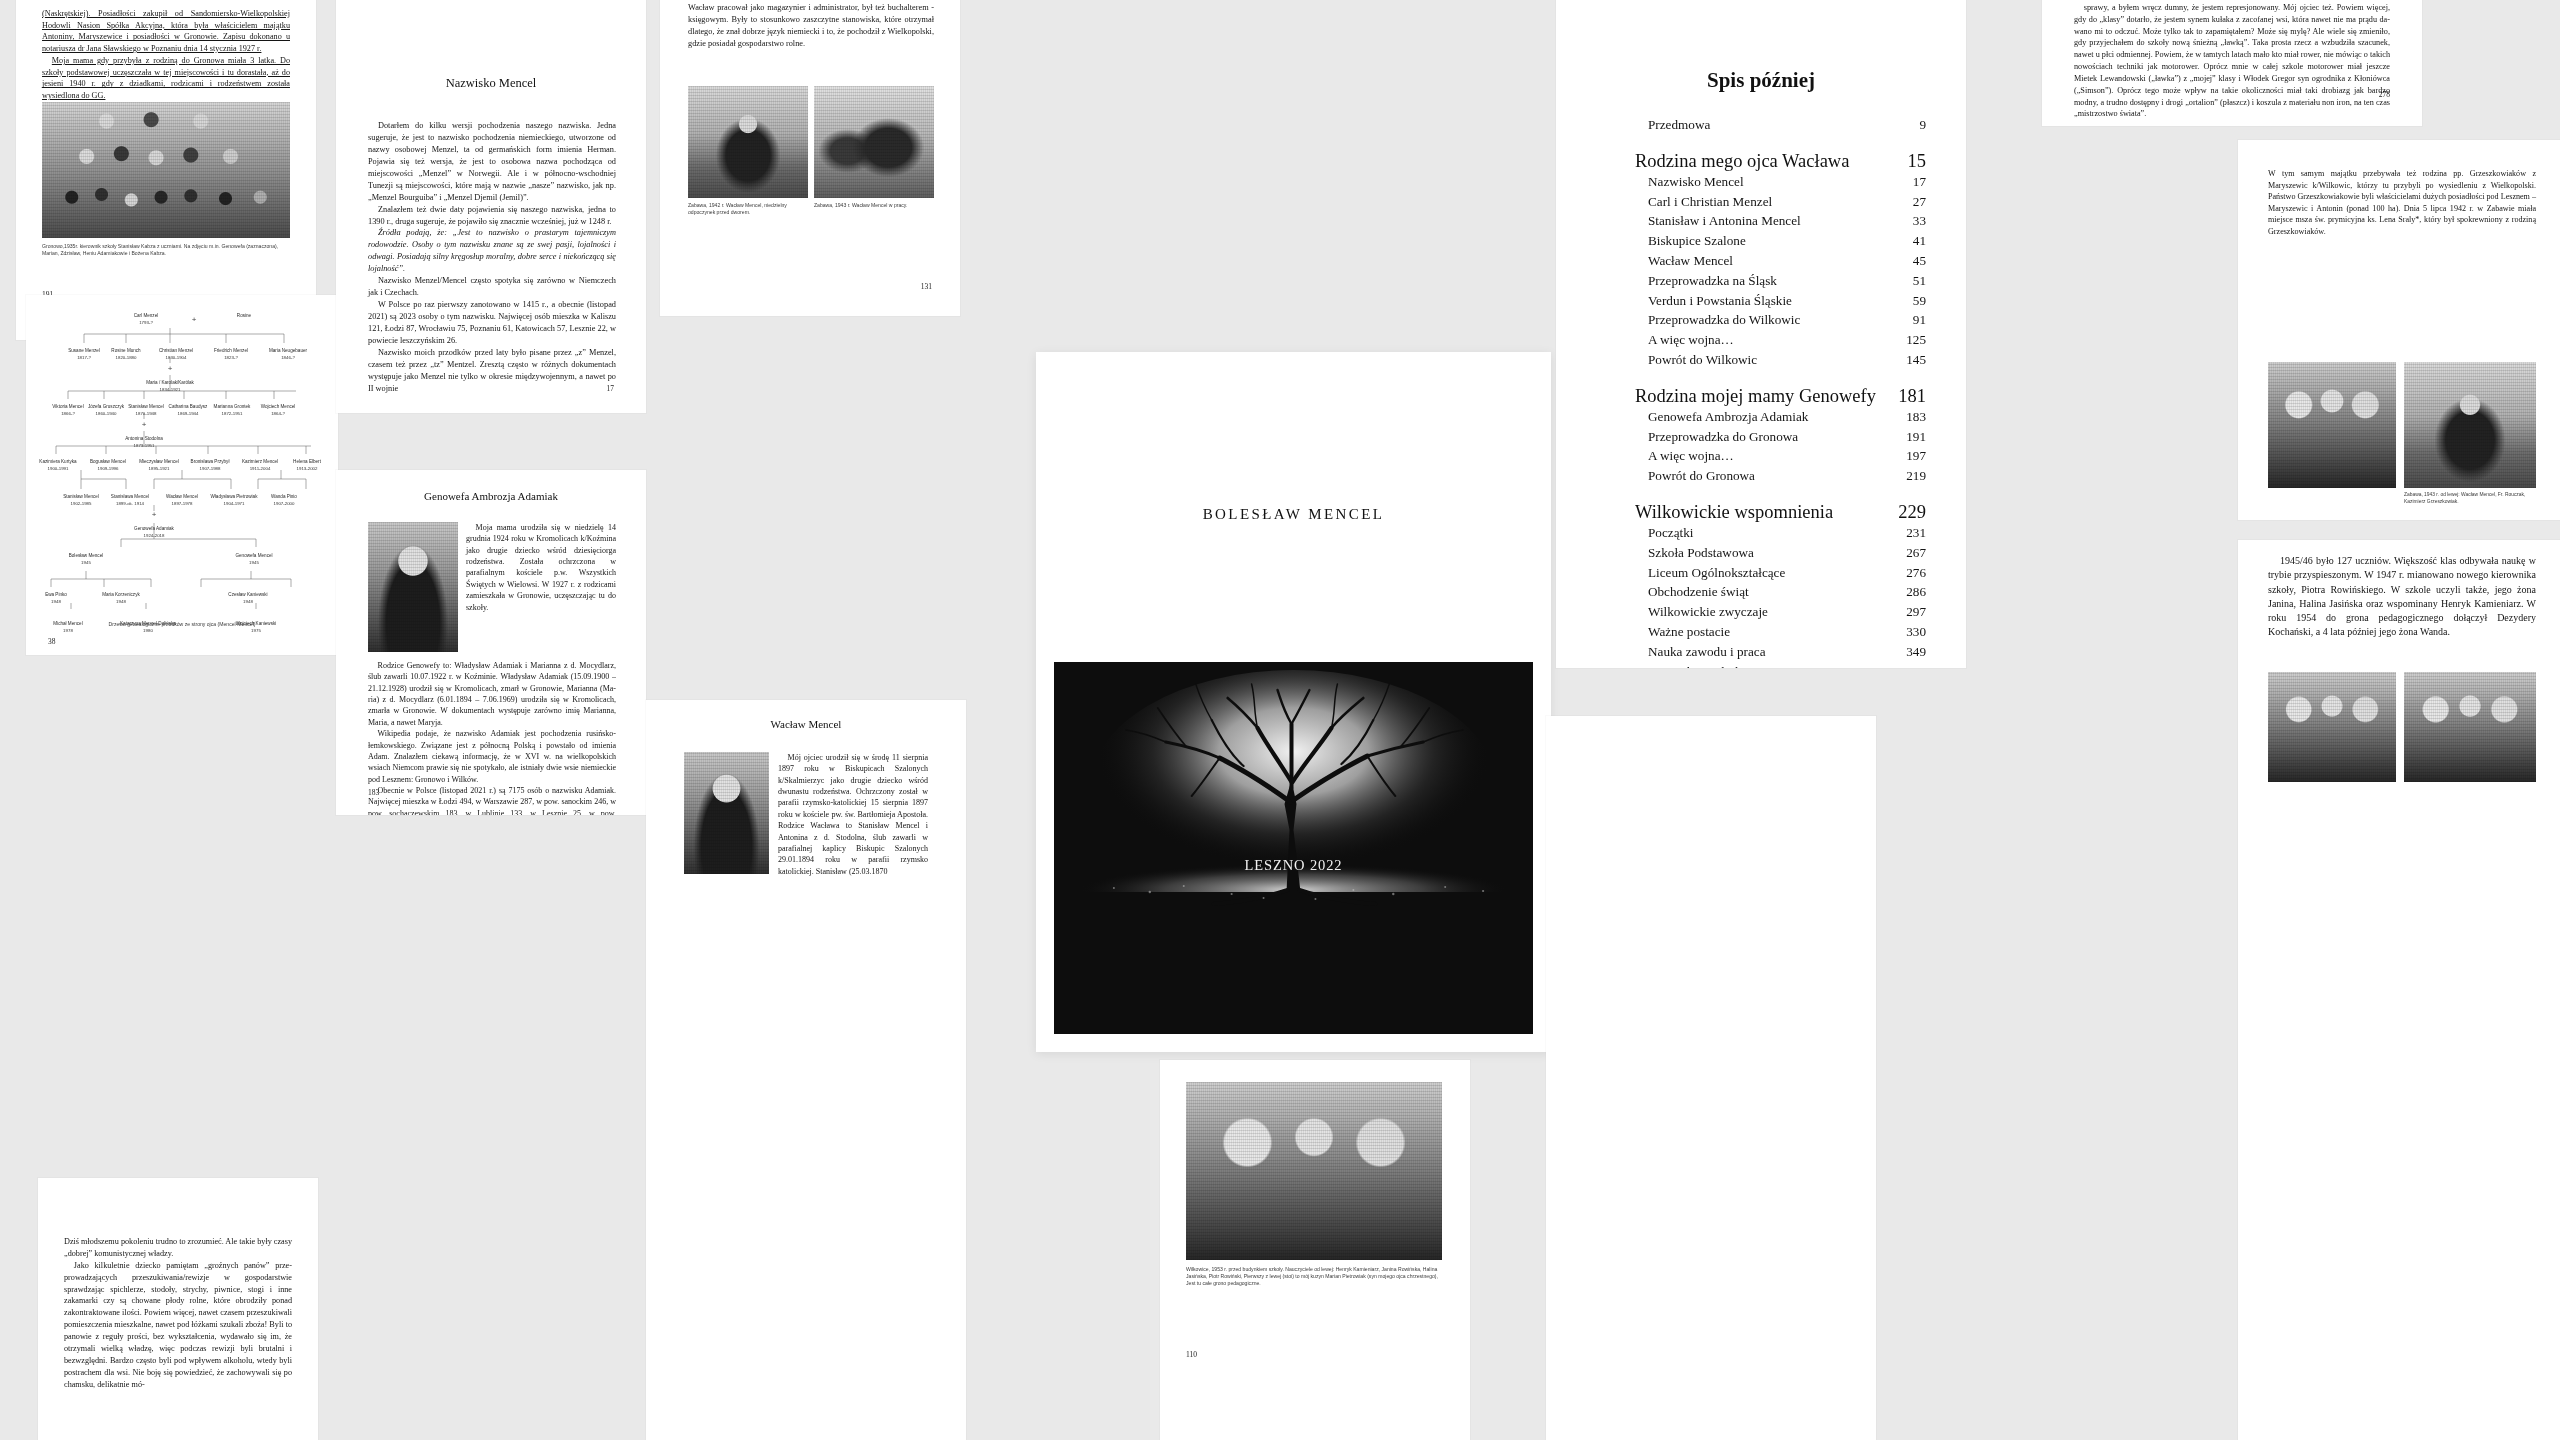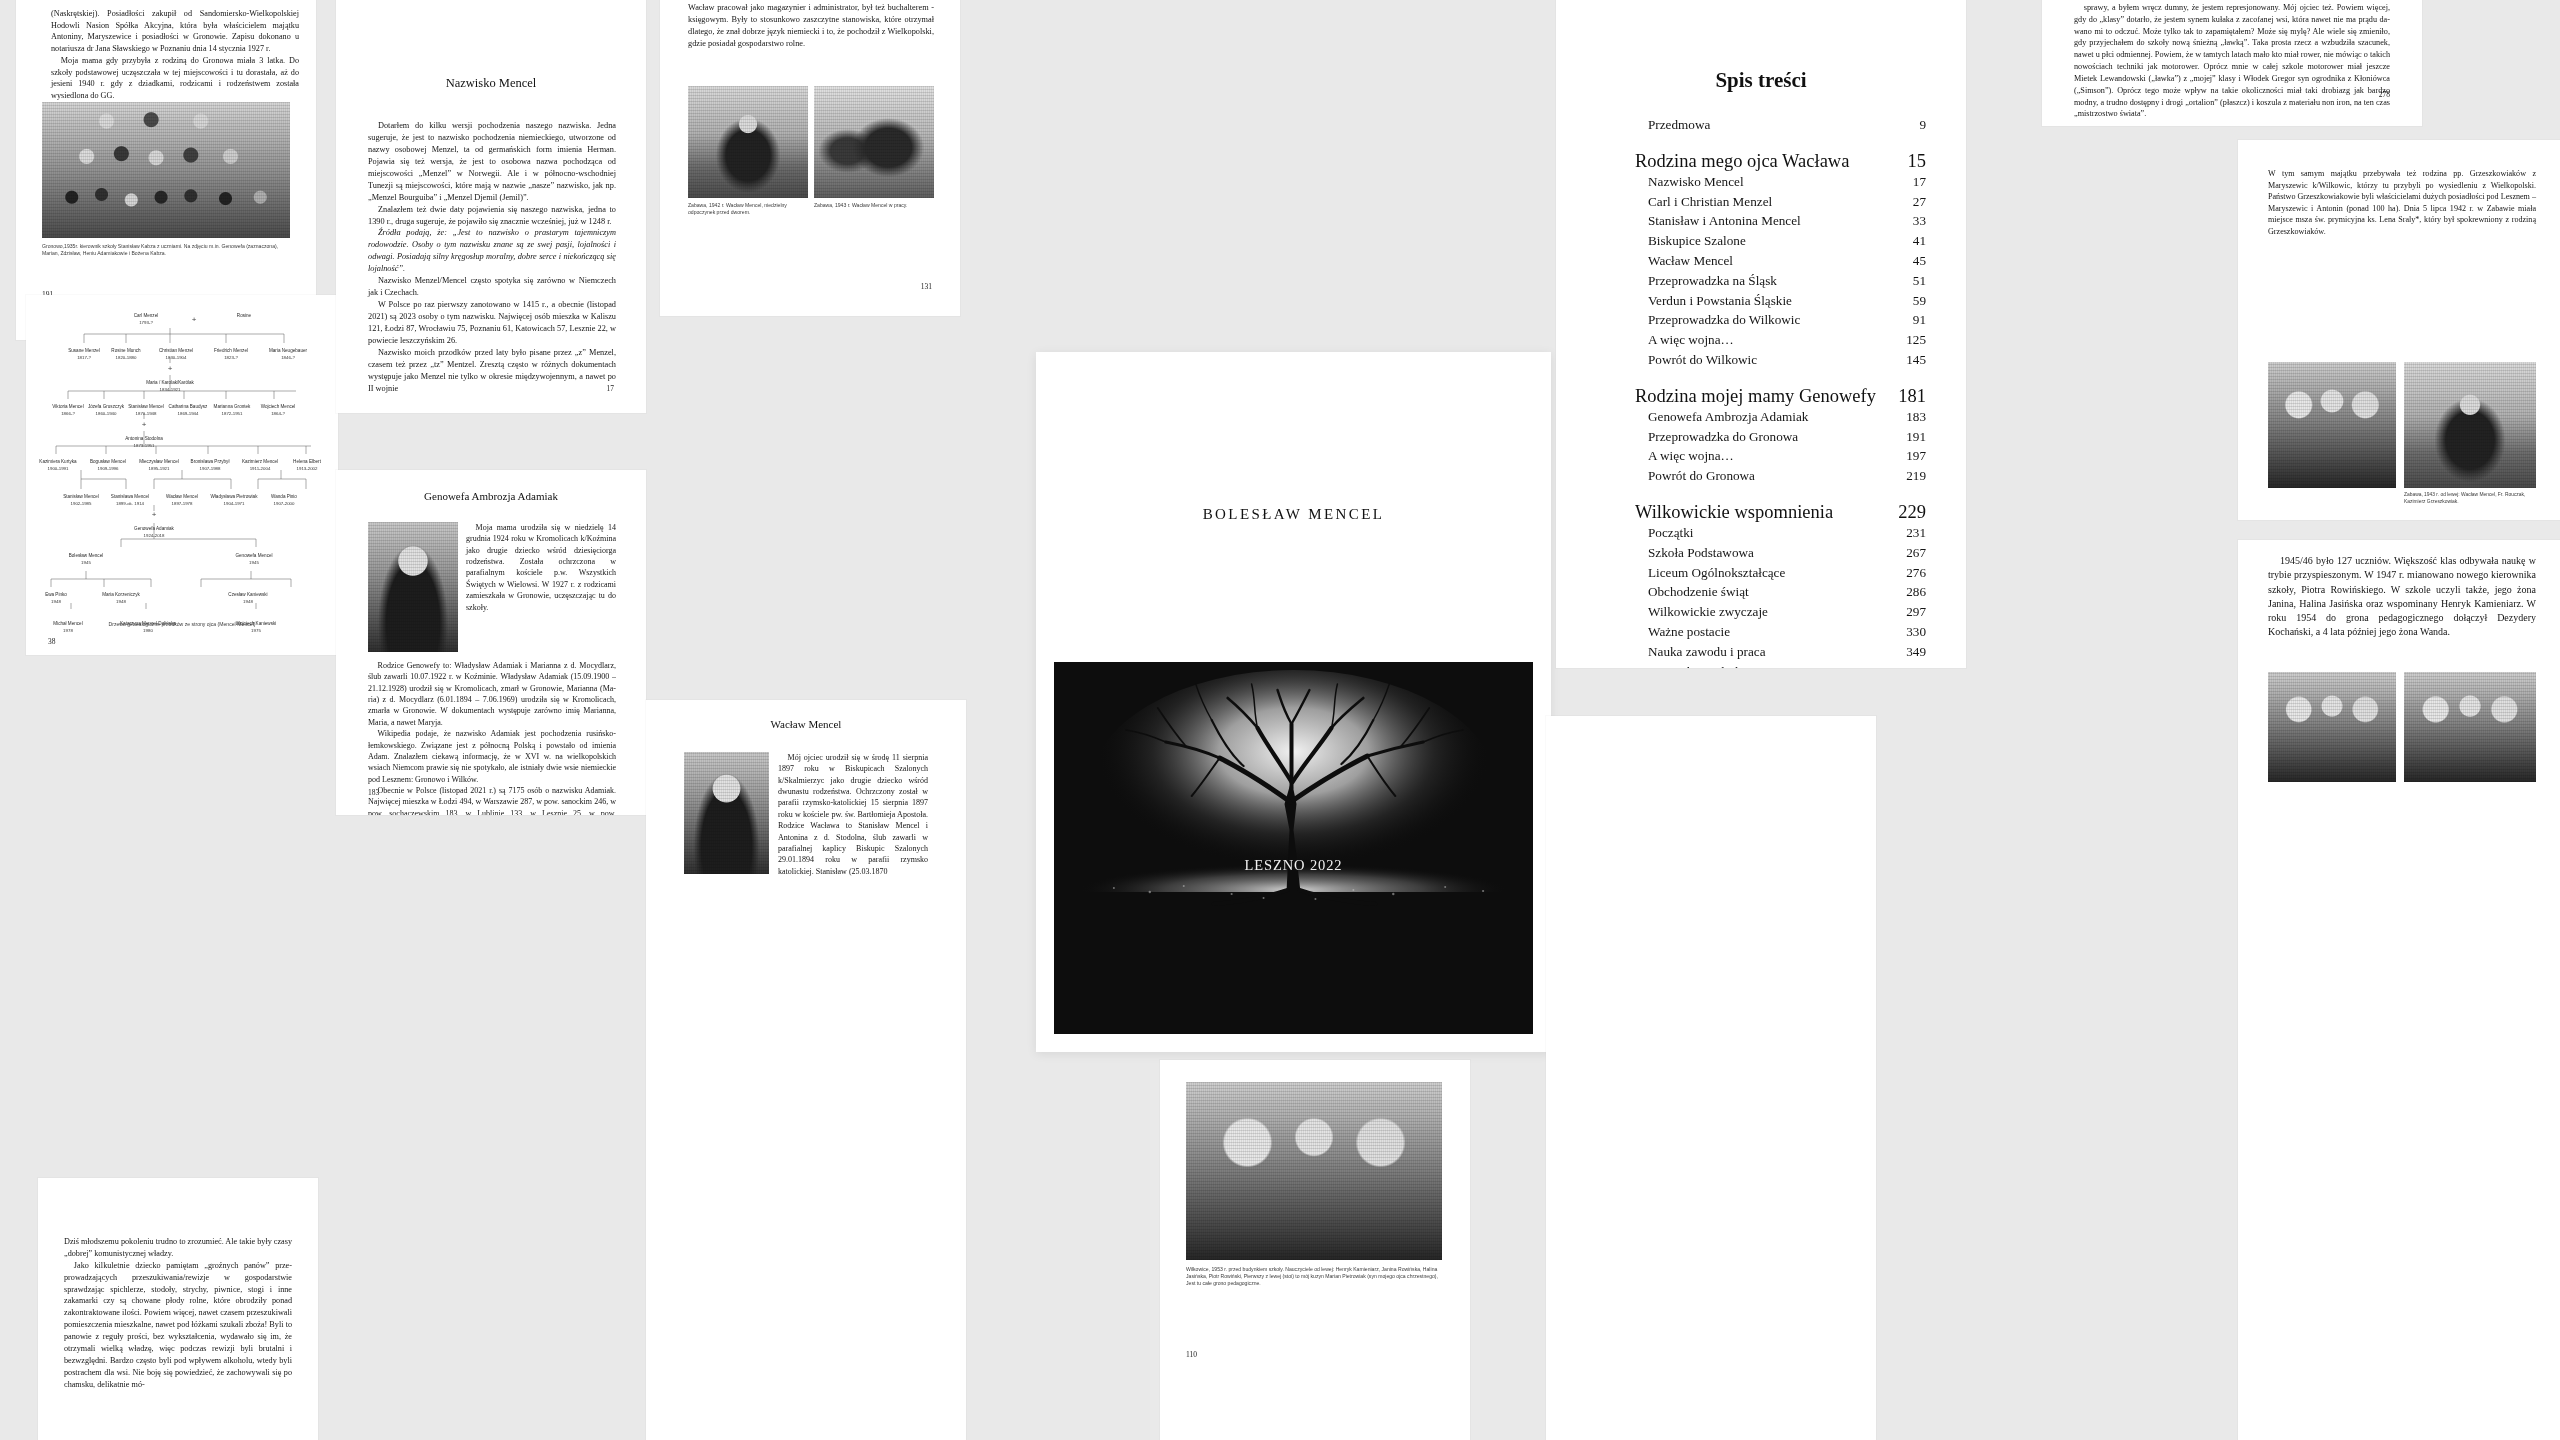--- a/index.html
+++ b/index.html
@@ -141,21 +141,21 @@
   .gen-date{ font-family:"Liberation Sans", sans-serif; font-size:4.4px; fill:#333; text-anchor:middle; }
   .gen-line{ stroke:#555; stroke-width:.5; fill:none; }
   .gen-plus{ font-family:"Liberation Sans", sans-serif; font-size:8px; fill:#444; text-anchor:middle; }
 </style>
 </head>
 <body>
 
 <div id="stage">
 
   <div class="page" style="left:16px; top:-10px; width:300px; height:350px;">
-    <div class="body-col" style="position:absolute; left:35px; top:18px; width:248px; font-size:8.2px; line-height:1.43;">
+    <div class="body-col" style="position:absolute; left:26px; top:18px; width:248px; font-size:8.2px; line-height:1.43;text-decoration:underline;">
       <p class="p-noindent">(Naskrętskiej). Posiadłości zakupił od Sandomiersko-Wielko­polskiej Hodowli Nasion Spółka Akcyjna, która była właścicie­lem majątku Antoniny, Maryszewice i posiadłości w Gronowie. Zapisu dokonano u notariusza dr Jana Sławskiego w Pozna­niu dnia 14 stycznia 1927 r.</p>
       <p class="p-indent">Moja mama gdy przybyła z rodziną do Gronowa miała 3 latka. Do szkoły podstawowej uczęszczała w tej miejscowo­ści i tu dorastała, aż do jesieni 1940 r. gdy z dziadkami, rodzi­cami i rodzeństwem została wysiedlona do GG.</p>
     </div>
     <div class="photo crowd" style="position:absolute; left:26px; top:112px; width:248px; height:136px;"></div>
     <div class="caption" style="position:absolute; left:26px; top:253px; width:248px; font-size:5.1px;">Gronowo,1935r. kierownik szkoły Stanisław Kabza z uczniami. Na zdjęciu m.in. Genowefa (zaznaczona), Marian, Zdzisław, Heniu Adamiakowie i Bożena Kabza.</div>
     <div class="folio" style="left:26px; top:300px; font-size:7.5px;">191</div>
   </div>
 
   <div class="page" style="left:26px; top:295px; width:312px; height:360px;">
     <svg class="gen-svg" viewBox="0 0 312 330" width="312" height="330" style="position:absolute;left:0;top:8px;">
@@ -399,21 +399,21 @@
   </div>
 
   <div class="page" style="left:1160px; top:1060px; width:310px; height:380px;">
     <div class="photo group3" style="position:absolute; left:26px; top:22px; width:256px; height:178px;"></div>
     <div class="caption" style="position:absolute; left:26px; top:206px; width:256px; font-size:5.1px;">Wilkowice, 1953 r. przed budynkiem szkoły. Nauczyciele od lewej: Henryk Kamieniarz, Janina Rowińska, Halina Jasińska, Piotr Rowiński, Pierwszy z lewej (stoi) to mój kuzyn Marian Pietrowiak (syn mojego ojca chrzestnego), Jest tu całe grono pedagogiczne.</div>
     <div class="folio" style="left:26px; top:290px; font-size:7.5px;">110</div>
   </div>
 
   <div class="page" style="left:1556px; top:-12px; width:410px; height:680px;">
     <div style="position:absolute; left:40px; top:80px; right:40px;">
-      <h2 class="toc-title">Spis treści</h2>
+      <h2 class="toc-title">Spis później</h2>
 
       <div class="toc-row single">
         <span>Przedmowa</span>
         <span class="toc-num">9</span>
       </div>
 
       <div class="toc-row lvl1">
         <span>Rodzina mego ojca Wacława</span>
         <span class="toc-num">15</span>
       </div>

